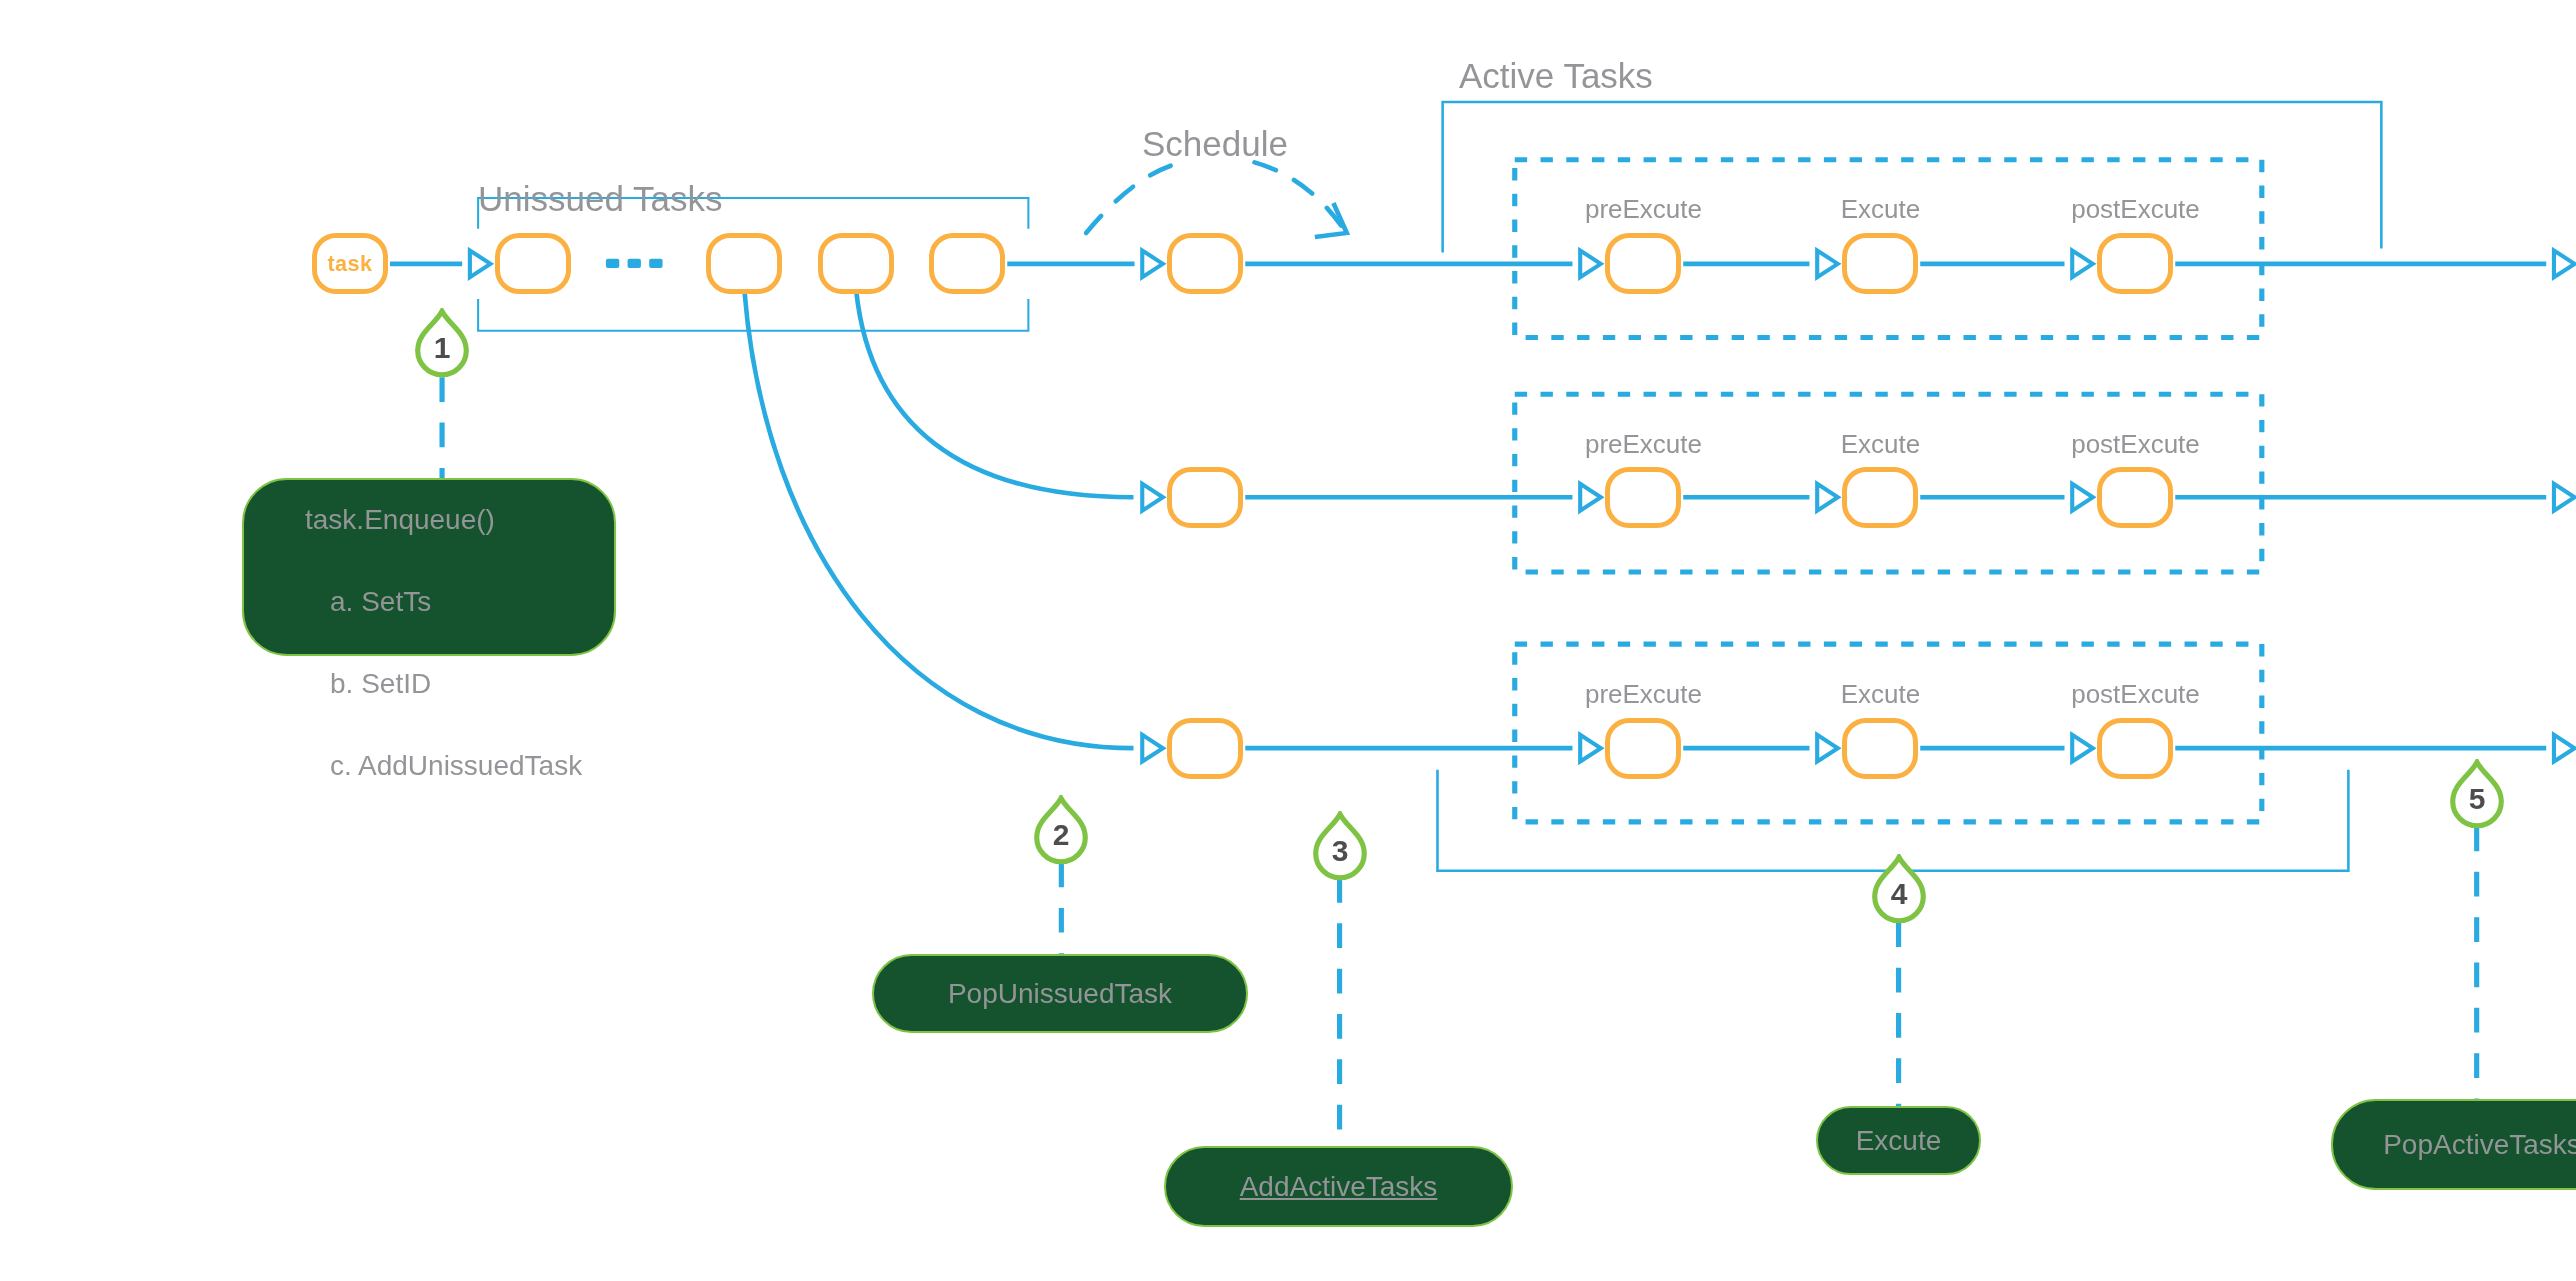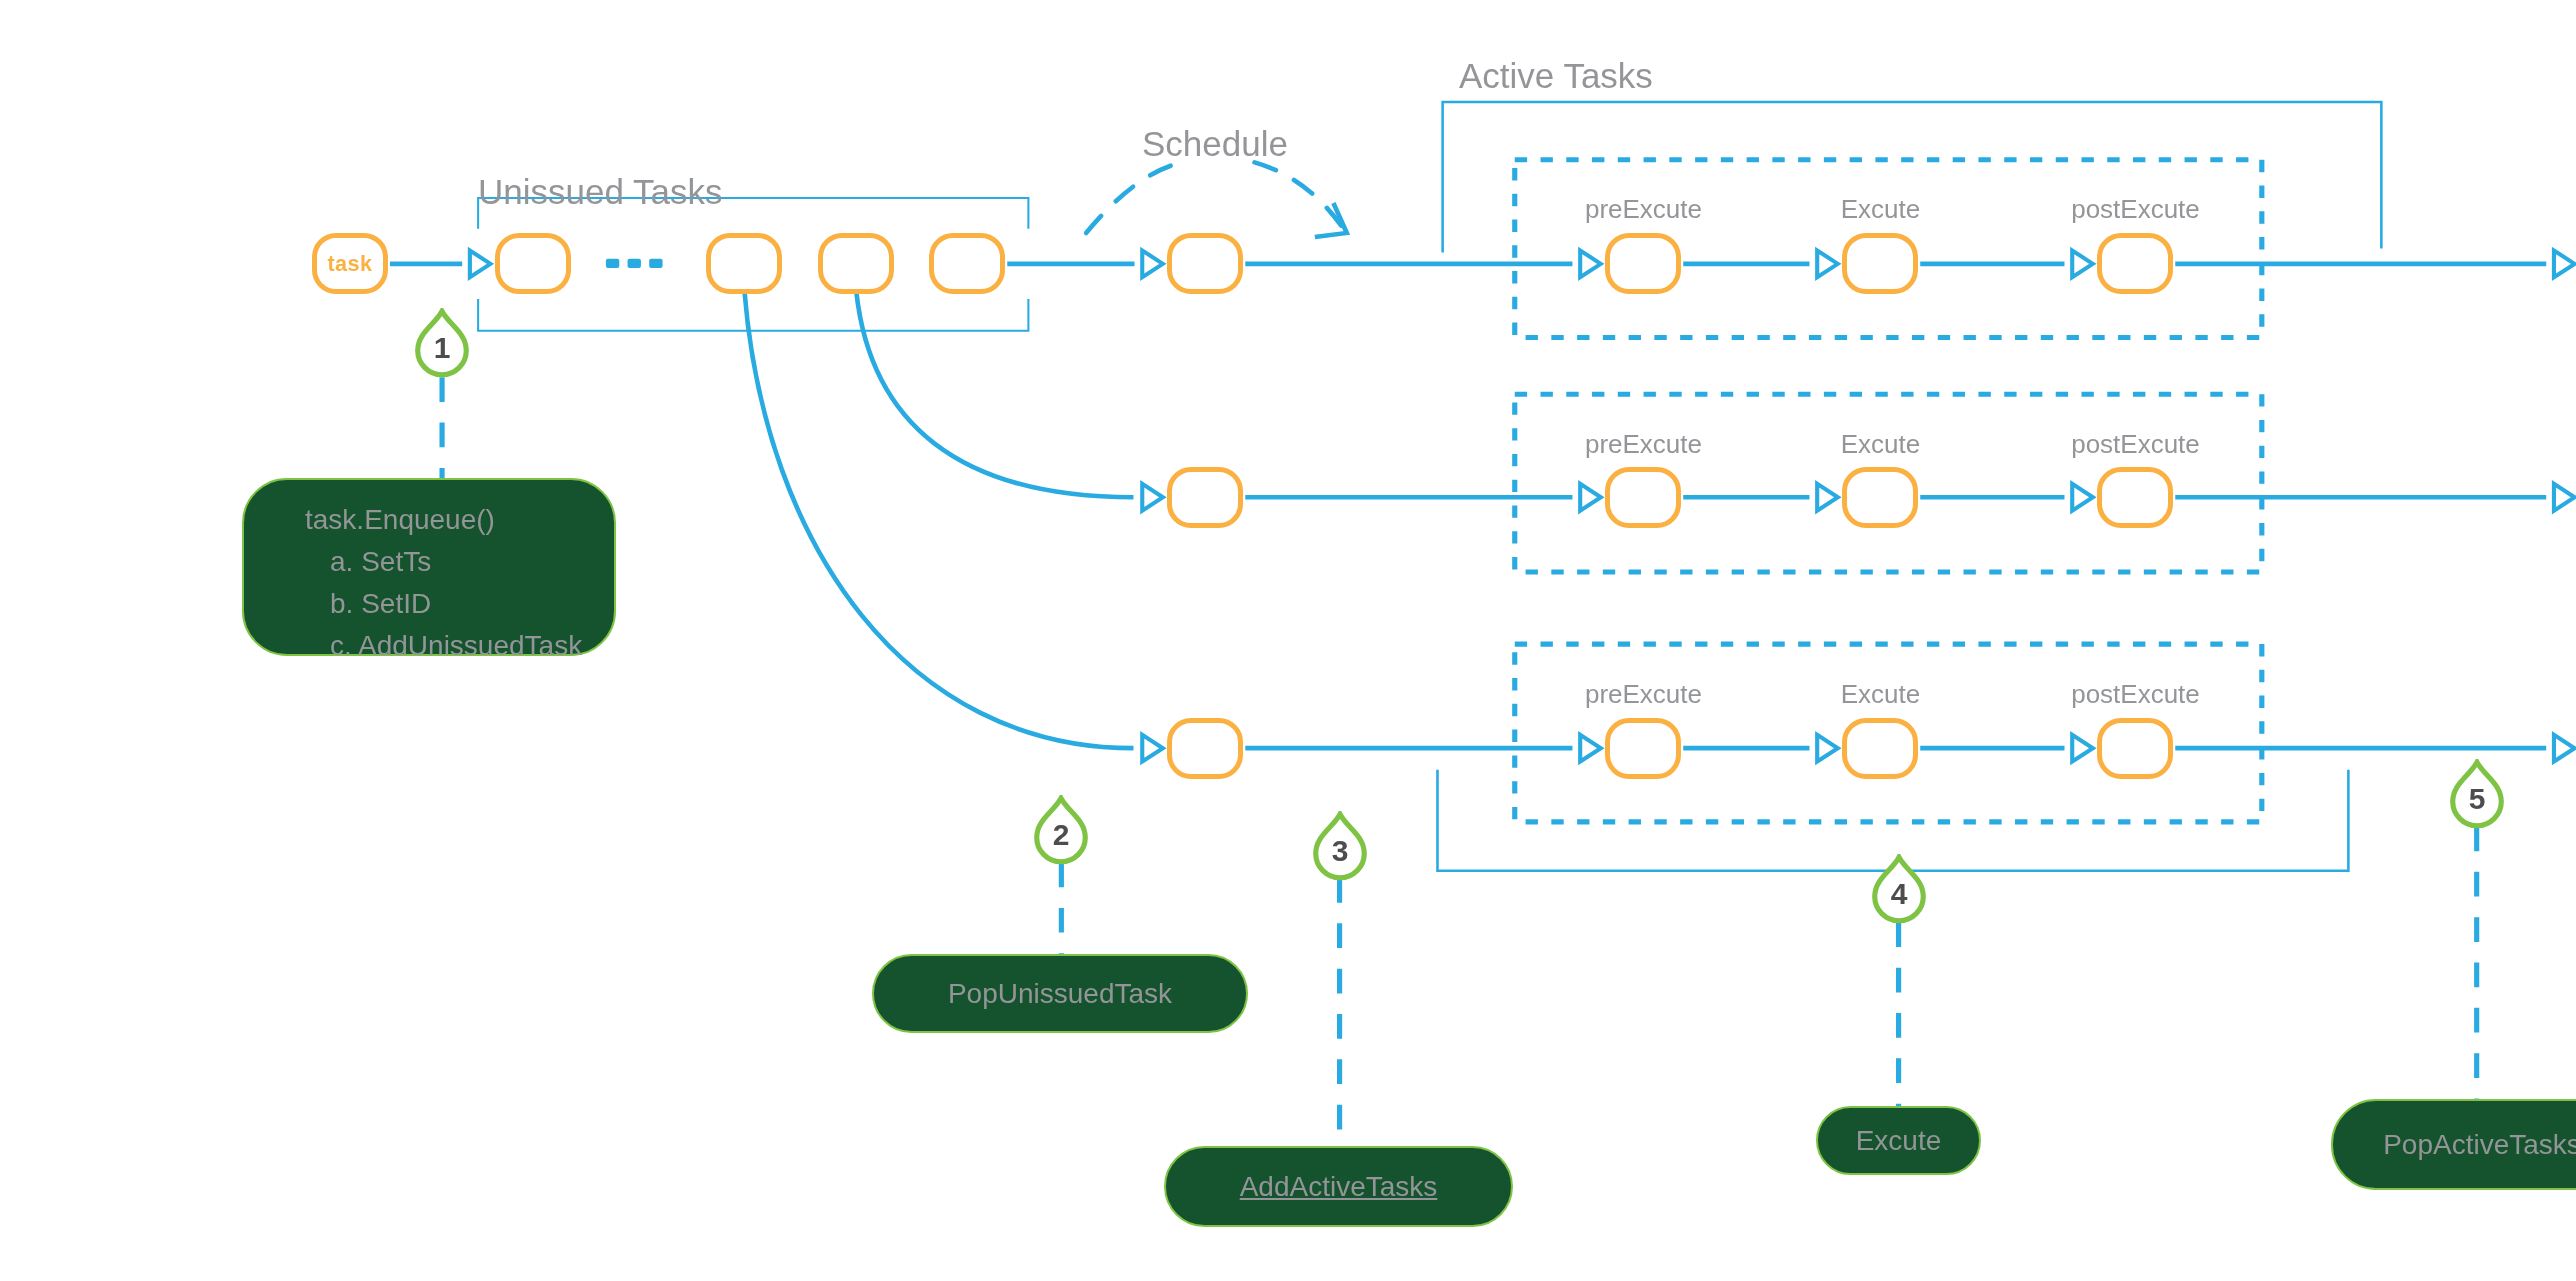--- a/index.html
+++ b/index.html
@@ -30,21 +30,21 @@
   
   .seclabel{position:absolute;color:var(--gray);font-size:35px;white-space:nowrap;}
   .stagelabel{position:absolute;width:227px;text-align:center;color:var(--gray);
               font-size:26px;white-space:nowrap;}
 
   
   .callout{position:absolute;box-sizing:border-box;border:2.6px solid var(--green);
            background:#14532d;color:var(--gray);font-size:28px;}
   .pill{display:flex;align-items:center;justify-content:center;white-space:nowrap;}
   .enqueue{padding:18.5px 0 0 61px;line-height:42px;}
-  .enqueue .ind{padding-left:25px;}
+  .enqueue .ind{padding-left:25px;margin-top:40px;}
 
   
   .marker{position:absolute;width:62px;height:70px;}
   .marker svg{position:absolute;left:0;top:0;}
   .marker .num{position:absolute;left:0;top:23px;width:62px;text-align:center;
                color:var(--dark);font-size:30px;font-weight:bold;}
   .tear{fill:#fff;stroke:var(--green);stroke-width:10;}
 </style>
 </head>
 <body>
@@ -125,21 +125,21 @@
 
     <g>
       <line class="dashline" x1="858" y1="732" x2="858" y2="932"></line>
       <line class="dashline" x1="2060" y1="1674" x2="2060" y2="1856"></line>
       <line class="dashline" x1="2600" y1="1704" x2="2600" y2="2228"></line>
       <line class="dashline" x1="3685" y1="1790" x2="3685" y2="2150"></line>
       <line class="dashline" x1="4807" y1="1604" x2="4807" y2="2138"></line>
     </g>
   </svg>
 
-  <div class="seclabel" style="left:478px;top:172px;">Unissued Tasks</div>
+  <div class="seclabel" style="left:478px;top:179px;">Unissued Tasks</div>
   <div class="seclabel" style="left:1112px;top:124px;width:206px;text-align:center;">Schedule</div>
   <div class="seclabel" style="left:1459px;top:56px;">Active Tasks</div>
 
   <div class="node" style="left:312px;top:233px;">
     <span>task</span>
   </div>
   <div class="node" style="left:495px;top:233px;"></div>
   <div class="node" style="left:706px;top:233px;"></div>
   <div class="node" style="left:818px;top:233px;"></div>
   <div class="node" style="left:929px;top:233px;"></div>

